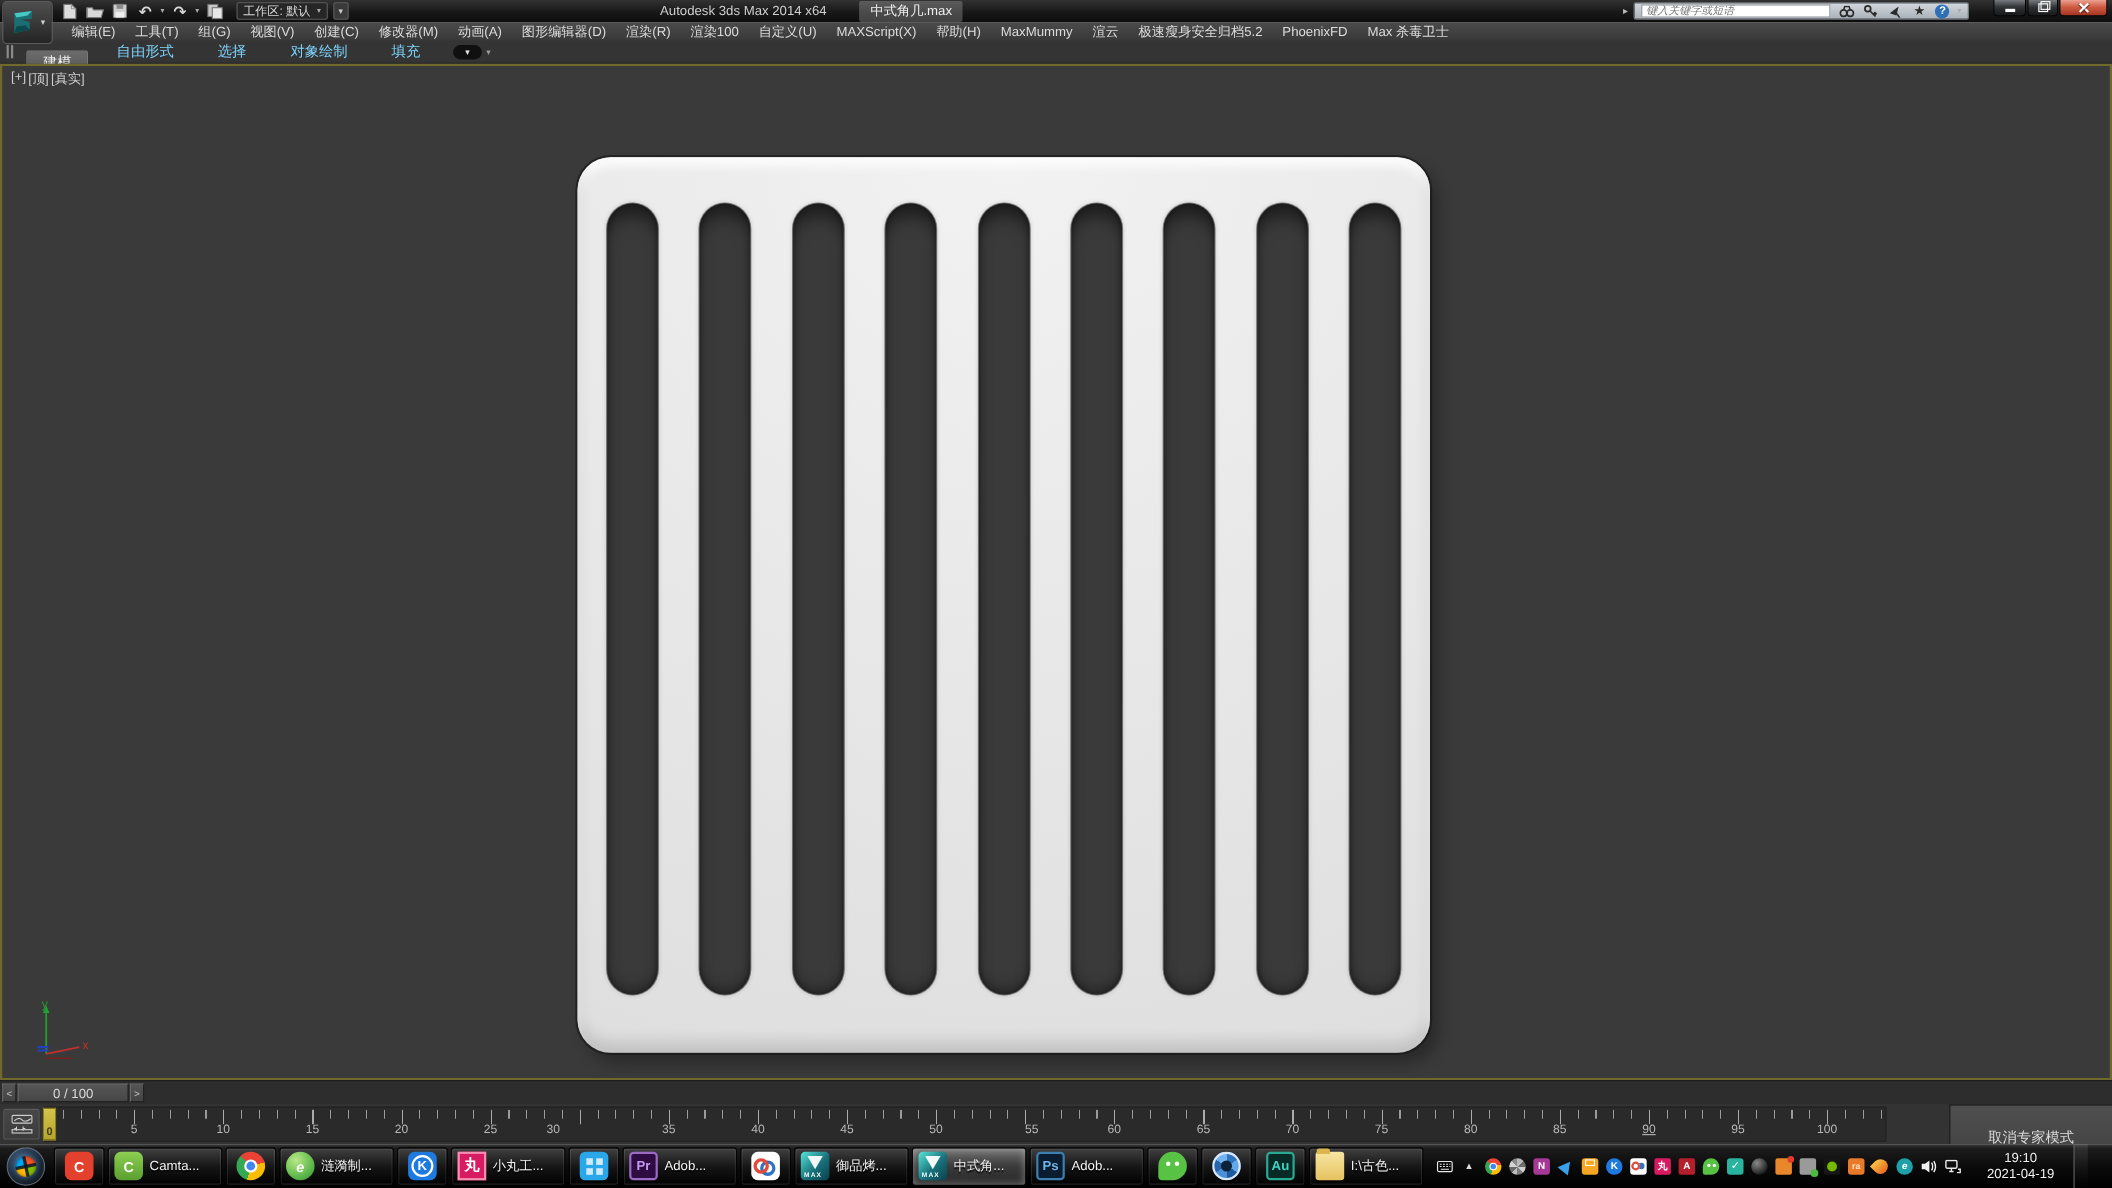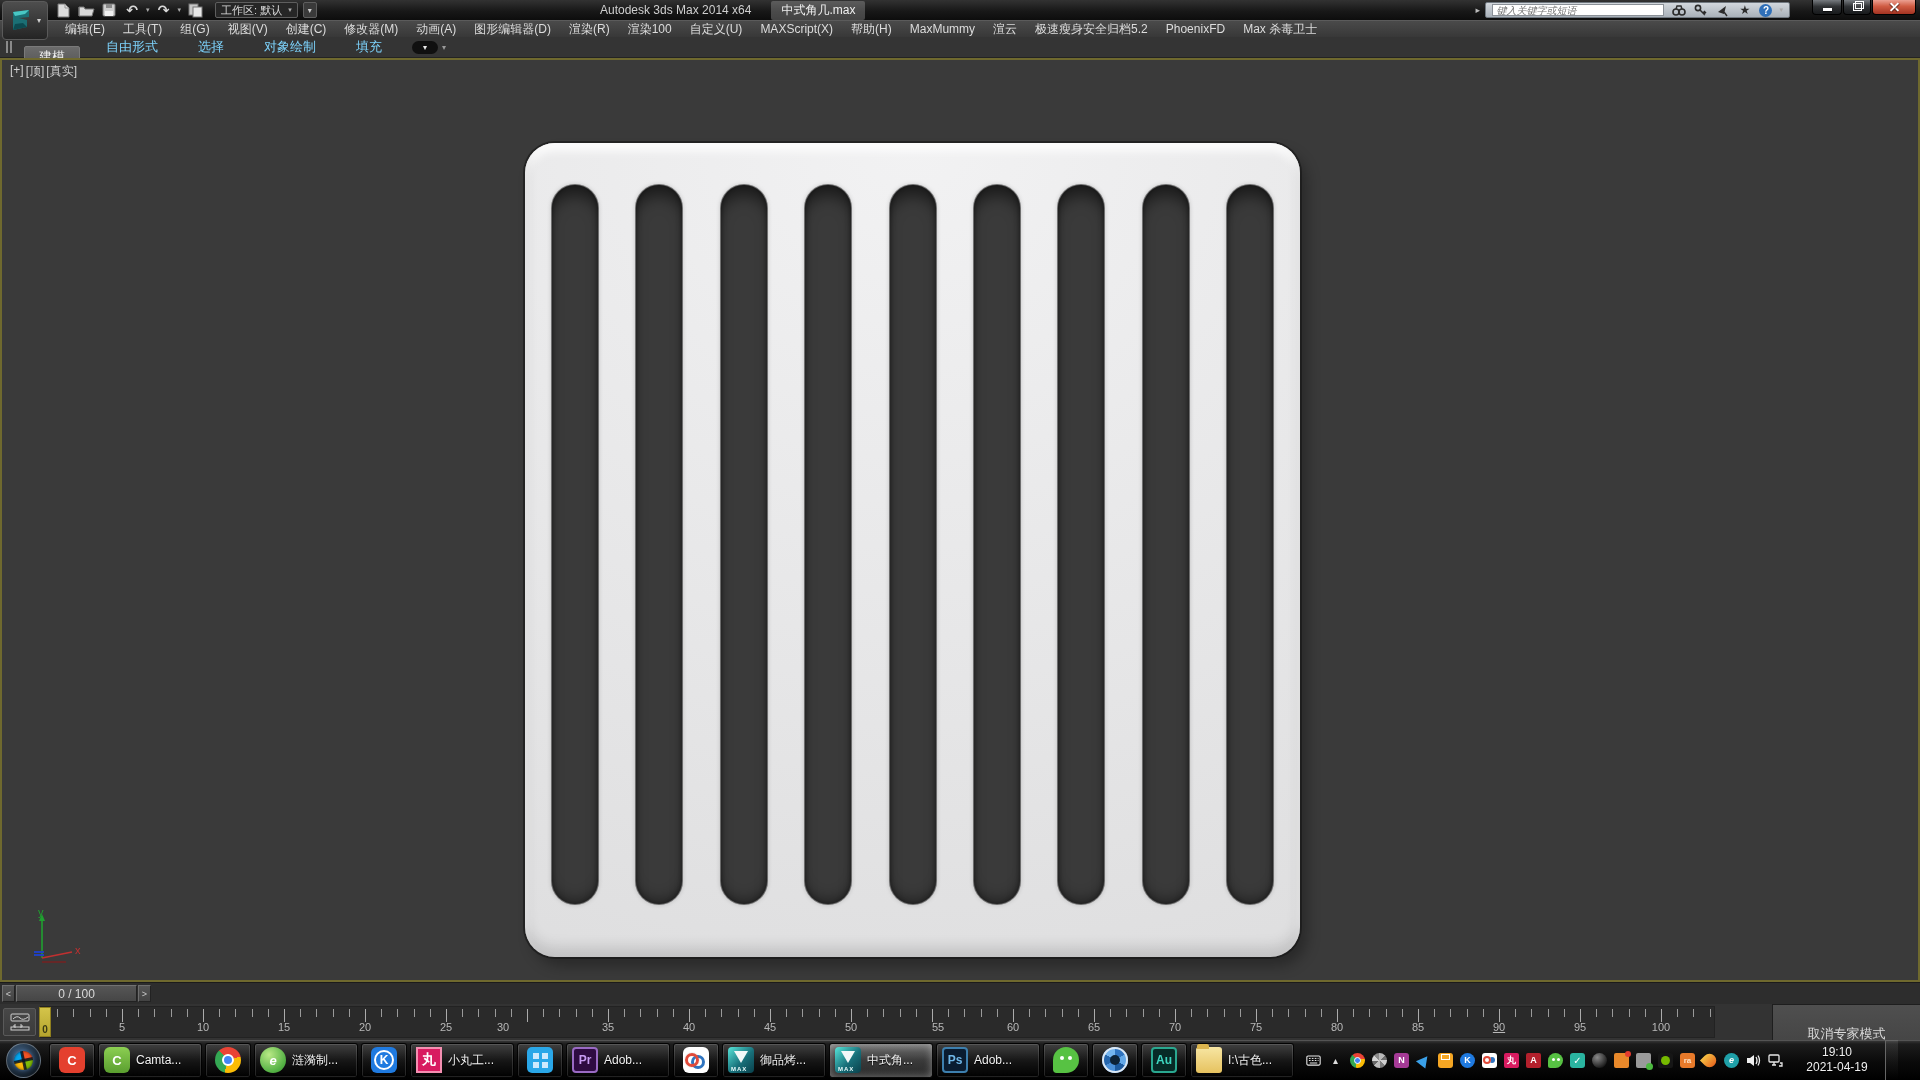--- a/index.html
+++ b/index.html
@@ -17,21 +17,21 @@
   .qat { position:absolute; left:54px; top:1px; height:18px; display:flex; align-items:center; gap:5px; }
   .qat-ic { width:18px; height:16px; display:flex; align-items:center; justify-content:center; }
   .qat-arrow { color:#d8d8d8; font-size:14px; line-height:14px; font-weight:bold; }
   .mini-caret { color:#aaa; font-size:7px; }
   .workspace { margin-left:6px; height:16px; display:flex; align-items:center; gap:6px;
     background:#262626; border:1px solid #5e5e5e; border-radius:2px; padding:0 5px;
     color:#d8d8d8; font-size:11px; }
   .ws-flyout { height:16px; display:flex; align-items:center; padding:0 4px;
     background:#3a3a3a; border:1px solid #5e5e5e; border-radius:2px; color:#ccc; font-size:8px; }
   .title-center { position:absolute; left:600px; top:0; height:20px; display:flex;
-    align-items:center; gap:20px; }
+    align-items:center; gap:30px; }
   .app-title { color:#cfcfcf; font-size:12px; }
   .doc-chip { background:rgba(210,210,210,.28); color:#efefef; font-size:12px;
     padding:1px 10px; border-radius:2px; }
   .infocenter { position:absolute; right:130px; top:2px; height:16px; display:flex; align-items:center; }
   .ic-toggle { width:10px; height:16px; color:#bbb; font-size:9px; display:flex; align-items:center; }
   .ic-bar { height:16px; background:linear-gradient(#d2d7dc,#a9b1b9); border:1px solid #707880;
     border-radius:2px; display:flex; align-items:center; gap:7px; padding:0 6px; }
   .ic-input { width:172px; height:12px; border:1px solid #8a9097; background:#fff;
     font-size:10px; font-style:italic; color:#666; padding:0 3px; }
   .ic-ic { width:15px; height:14px; display:flex; align-items:center; justify-content:center;
@@ -89,21 +89,21 @@
 
   .axis-gizmo { position:absolute; left:12px; bottom:12px; }
 
   
   .bottombars { position:relative; height:58px; }
   .timerow { height:22px; background:#2d2d2d; border-top:1px solid #1b1b1b;
     display:flex; align-items:center; padding-left:2px; gap:1px; }
   .ts-btn { width:13px; height:17px; background:linear-gradient(#555,#434343);
     border:1px solid #222; border-top-color:#6e6e6e; border-left-color:#6e6e6e;
     color:#ccc; font-size:9px; display:flex; align-items:center; justify-content:center; }
-  .ts-field { width:121px; height:17px; background:linear-gradient(#565656,#464646);
+  .ts-field { width:101px; height:17px; background:linear-gradient(#565656,#464646);
     border:1px solid #222; border-top-color:#727272; border-left-color:#727272;
     color:#dadada; font-size:12px; display:flex; align-items:center; justify-content:center; }
   .trackrow { height:36px; background:#333; position:relative; }
   .curve-btn { position:absolute; left:3px; top:4px; width:33px; height:28px;
     background:linear-gradient(#474747,#3b3b3b); border:1px solid #5a5a5a; border-radius:2px;
     display:flex; align-items:center; justify-content:center; }
   .ruler { position:absolute; left:40px; top:2px; width:1675px; height:32px; background:#2a2a2a;
     border:1px solid #222; }
   .ruler-ticks { position:absolute; left:0; top:2px; height:8px; width:100%;
     background:repeating-linear-gradient(90deg,#9a9a9a 0 1px,transparent 1px 16.2px); }

